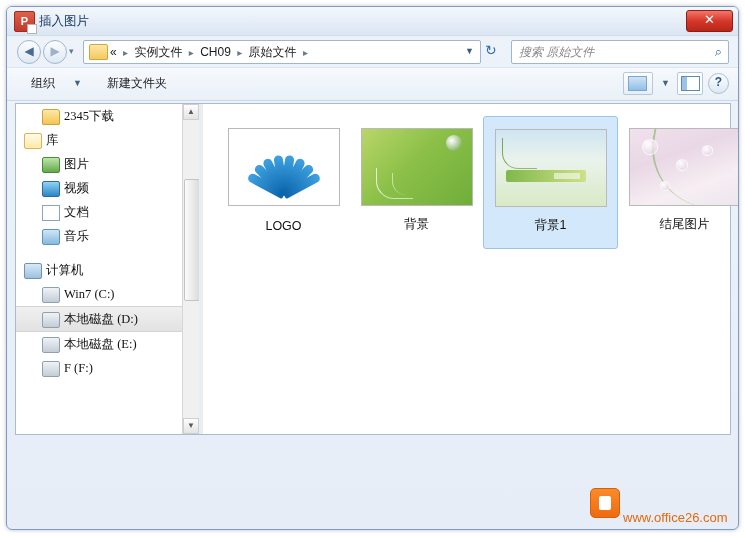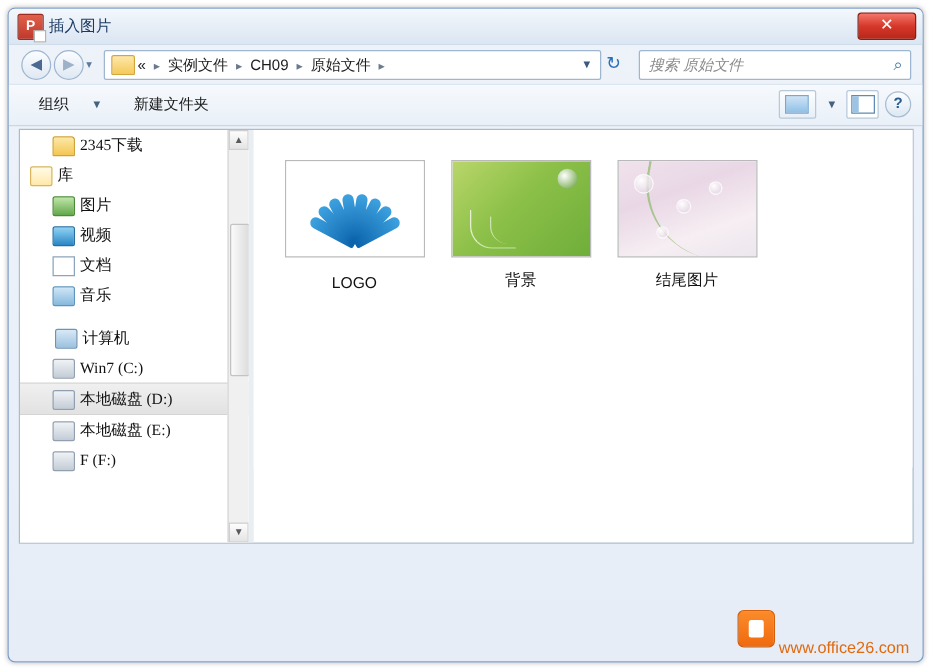--- a/index.html
+++ b/index.html
@@ -346,21 +346,21 @@
         <span>视频</span>
       </div>
       <div class="nav-item lvl2">
         <span class="ic ic-doc"></span>
         <span>文档</span>
       </div>
       <div class="nav-item lvl2">
         <span class="ic ic-music"></span>
         <span>音乐</span>
       </div>
-      <div class="nav-item" style="margin-top:10px;margin-left:20px;">
+      <div class="nav-item" style="margin-top:10px;">
         <span class="ic ic-pc"></span>
         <span>计算机</span>
       </div>
       <div class="nav-item lvl2">
         <span class="ic ic-disk"></span>
         <span>Win7 (C:)</span>
       </div>
       <div class="nav-item lvl2 selected">
         <span class="ic ic-disk"></span>
         <span>本地磁盘 (D:)</span>
@@ -406,20 +406,29 @@
           <div class="thumb-img">
             <div class="green-art">
               <div class="blob"></div>
                 <div class="stem"></div>
                 <div class="stem2"></div>
             </div>
           </div>
           <div class="thumb-label">背景</div>
         </div>
 
+        <div class="thumb-cell selected">
+          <div class="thumb-img">
+            <div class="bg1-art">
+              <div class="leaf"></div>
+                <div class="band"></div>
+            </div>
+          </div>
+          <div class="thumb-label">背景1</div>
+        </div>
 
         <div class="thumb-cell">
           <div class="thumb-img">
             <div class="end-art">
               <div class="blade"></div>
               <div class="drop" style="left:12px;top:10px;"></div>
               <div class="drop" style="left:46px;top:30px;width:10px;height:10px;"></div>
               <div class="drop" style="left:72px;top:16px;width:9px;height:9px;"></div>
               <div class="drop" style="left:30px;top:52px;width:8px;height:8px;"></div>
             </div>

